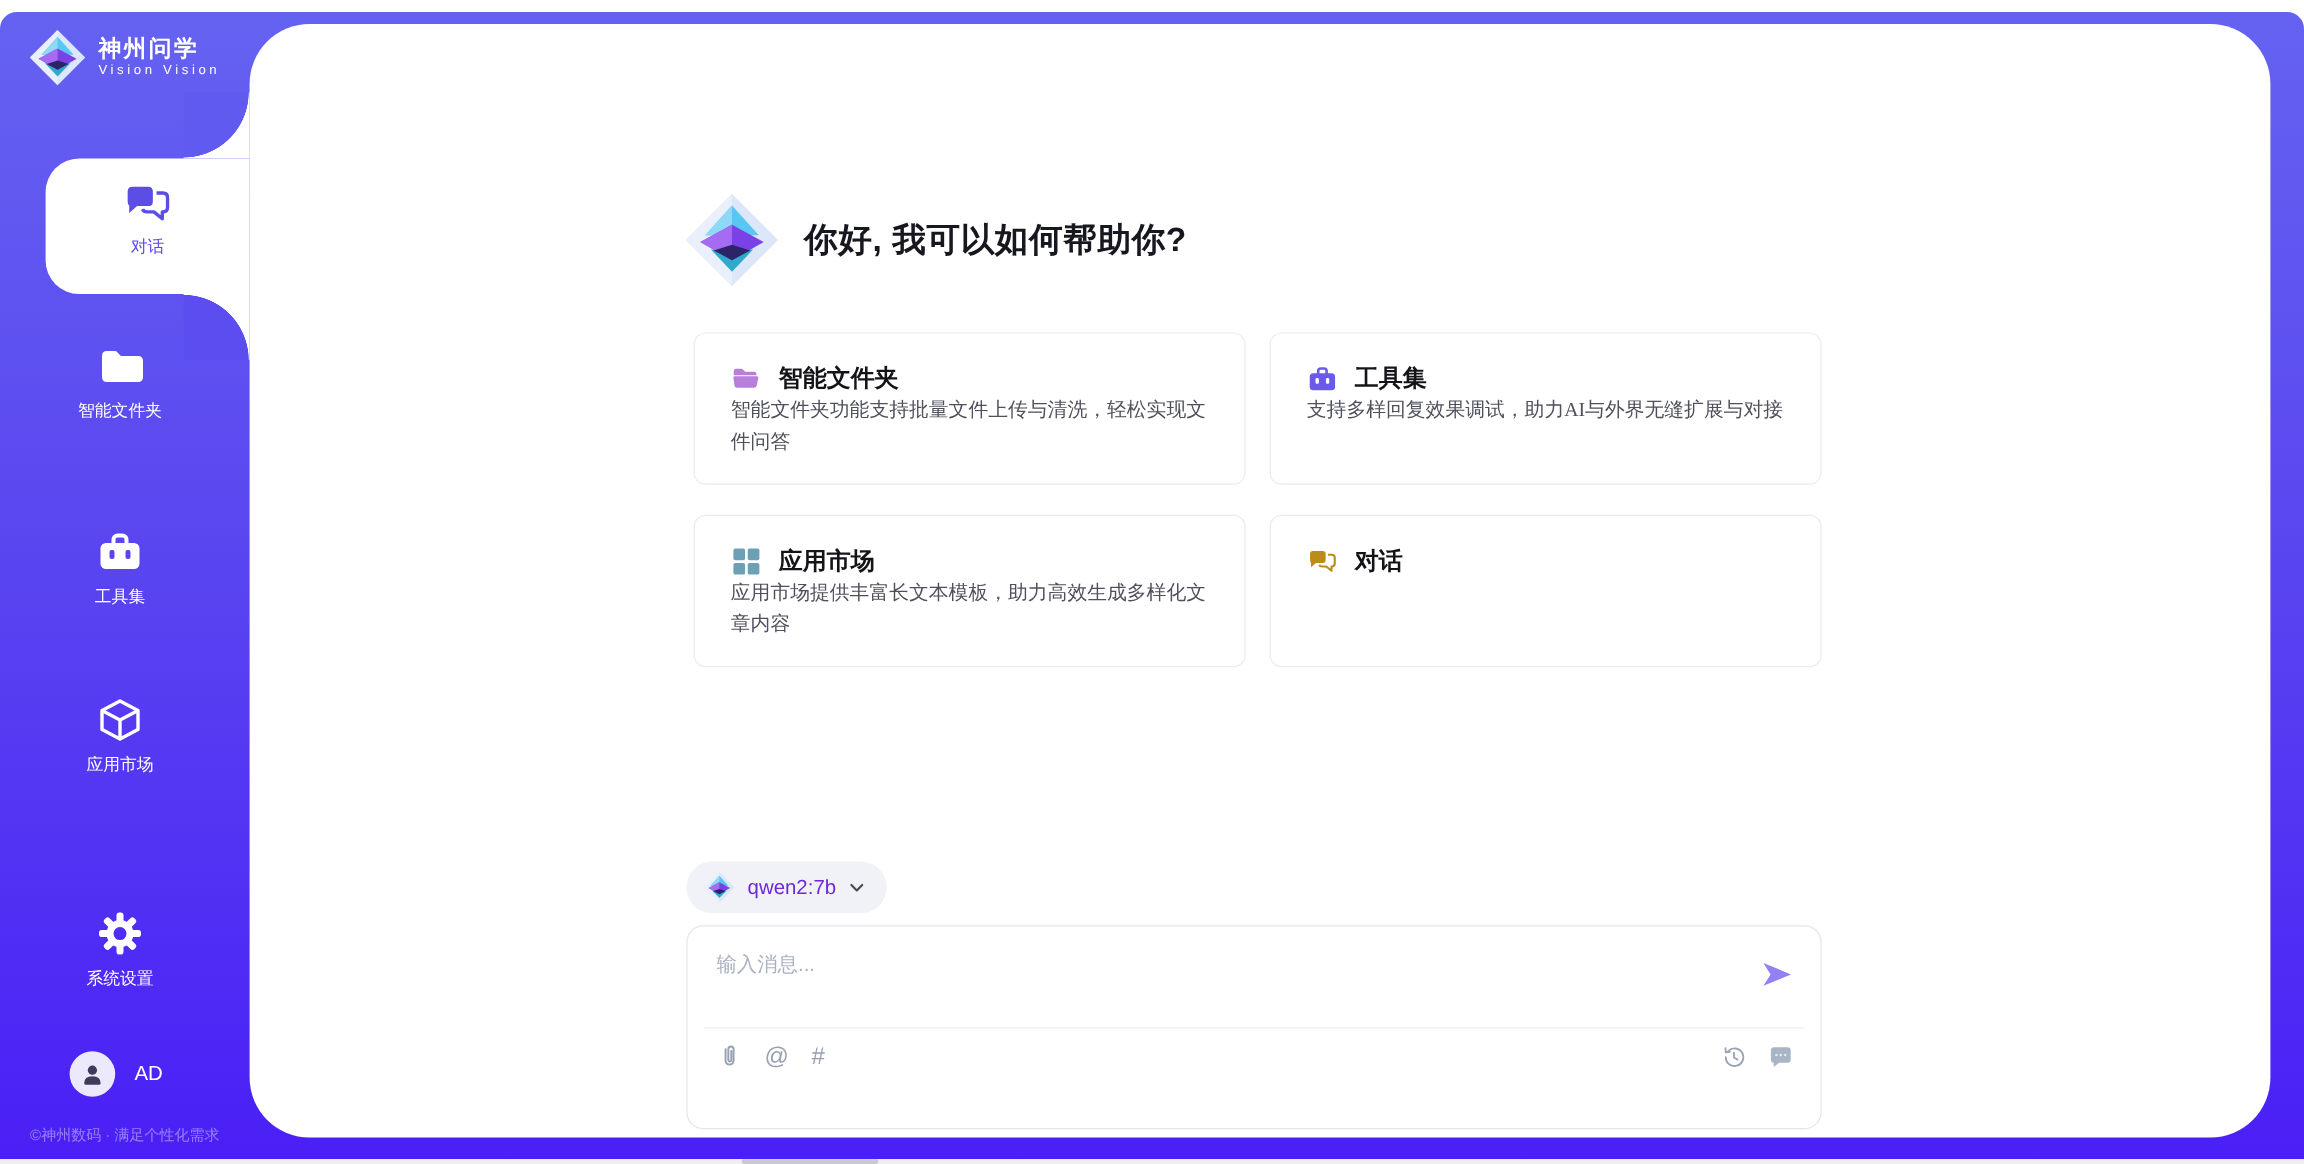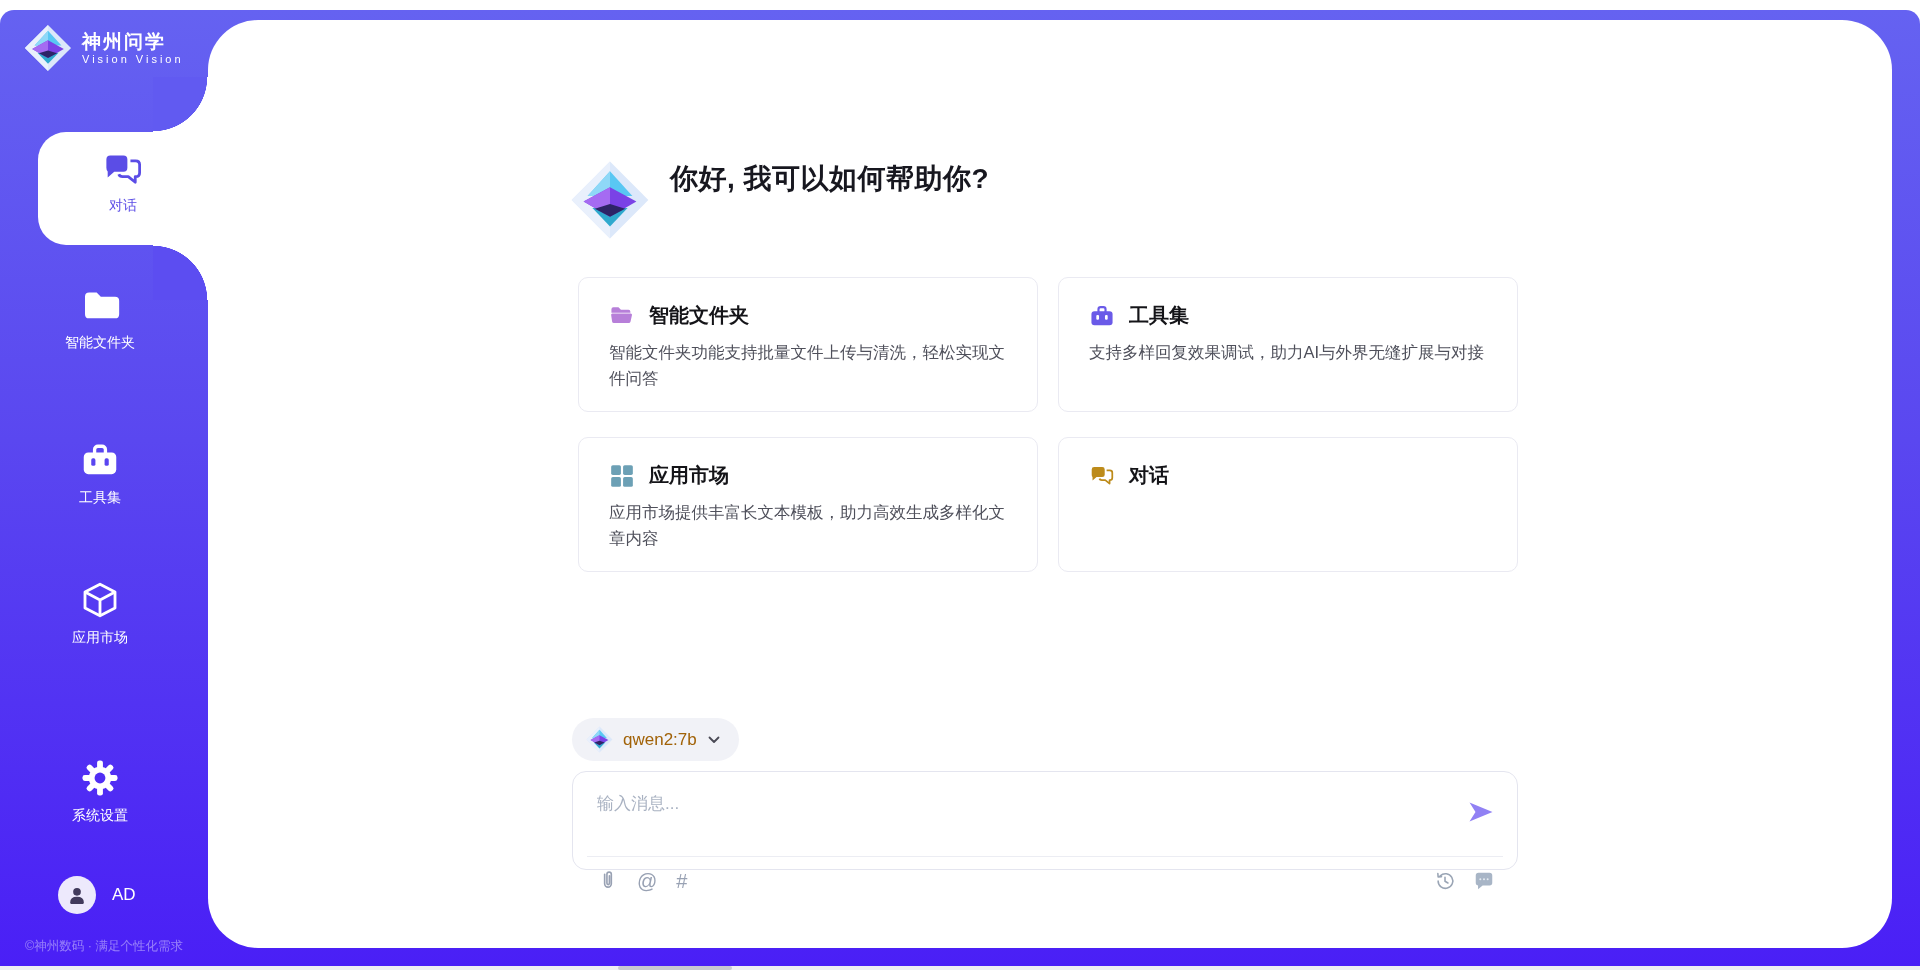--- a/index.html
+++ b/index.html
@@ -45,39 +45,39 @@
   .avatar { width:38px; height:38px; border-radius:50%; background:#EDE9FC; display:flex; align-items:center; justify-content:center; }
   .avatar svg { width:22px; height:22px; color:#413A5C; }
   .user-name { color:#fff; font-size:17px; font-weight:500; }
   .side-footer { position:absolute; left:4px; top:928px; width:200px; text-align:center;
                  color:rgba(255,255,255,0.42); font-size:12.5px; }
 
   
   .panel { position:absolute; left:208px; top:10px; width:1684px; height:928px;
            background:#fff; border-radius:50px; z-index:1; }
 
-  .hero { position:absolute; left:362px; top:140px; display:flex; align-items:flex-start; gap:20px; }
+  .hero { position:absolute; left:362px; top:140px; display:flex; align-items:center; gap:20px; }
   .hero svg { width:80px; height:80px; }
   .hero-text { font-size:28px; font-weight:700; color:#17171F; letter-spacing:0.5px; }
 
   .cards { position:absolute; left:370px; top:257px; width:940px;
            display:grid; grid-template-columns:1fr 1fr; column-gap:20px; row-gap:25px; }
   .card { border:1px solid #EAEAF2; border-radius:10px; background:#fff; padding:24px 30px 20px 30px; min-height:127px; cursor:pointer; }
   .card-head { display:flex; align-items:center; gap:14px; }
   .card-head svg { width:26px; height:26px; }
   .card-title { font-size:20px; font-weight:700; color:#141418; }
-  .card-desc { margin-top:11px; font-size:16.5px; color:#4F505B; line-height:1.55; }
+  .card-desc { margin-top:0; font-size:16.5px; color:#4F505B; line-height:1.55;font-family:Liberation Serif, serif; }
 
   .model-pill { position:absolute; left:364px; top:698px; height:43px; padding:0 18px 0 14px;
                 background:#F1F2F7; border-radius:22px; display:flex; align-items:center; gap:10px; cursor:pointer; }
   .model-pill svg.gem { width:27px; height:27px; }
-  .model-name { font-size:17px; color:#a16207; }
+  .model-name { font-size:17px; color:#6d28d9; }
   .model-pill svg.chev { width:14px; height:14px; color:#4A4A55; }
 
-  .composer { position:absolute; left:364px; top:751px; width:946px; height:99px;
+  .composer { position:absolute; left:364px; top:751px; width:946px; height:170px;
               border:1px solid #E4E5EF; border-radius:14px; background:#fff; }
   .composer input { position:absolute; left:24px; top:16px; width:840px; height:32px; border:none; outline:none;
                     font-size:17px; color:#30323A; font-family:"Liberation Sans", sans-serif; background:transparent; }
   .composer input::placeholder { color:#A9B2C2; }
   .send-btn { position:absolute; right:22px; top:26px; width:28px; height:28px; color:#9181F4; cursor:pointer; }
   .composer-divider { position:absolute; left:14px; right:14px; top:84px; height:1px; background:#ECEDF3; }
   .composer-left { position:absolute; left:24px; top:98px; display:flex; align-items:center; gap:19px; color:#98A1B3; }
   .composer-left svg { width:21px; height:21px; cursor:pointer; }
   .sym { font-size:20px; line-height:1; cursor:pointer; color:#98A1B3; }
   .composer-right { position:absolute; right:22px; top:98px; display:flex; align-items:center; gap:17px; color:#9AA5B5; }

